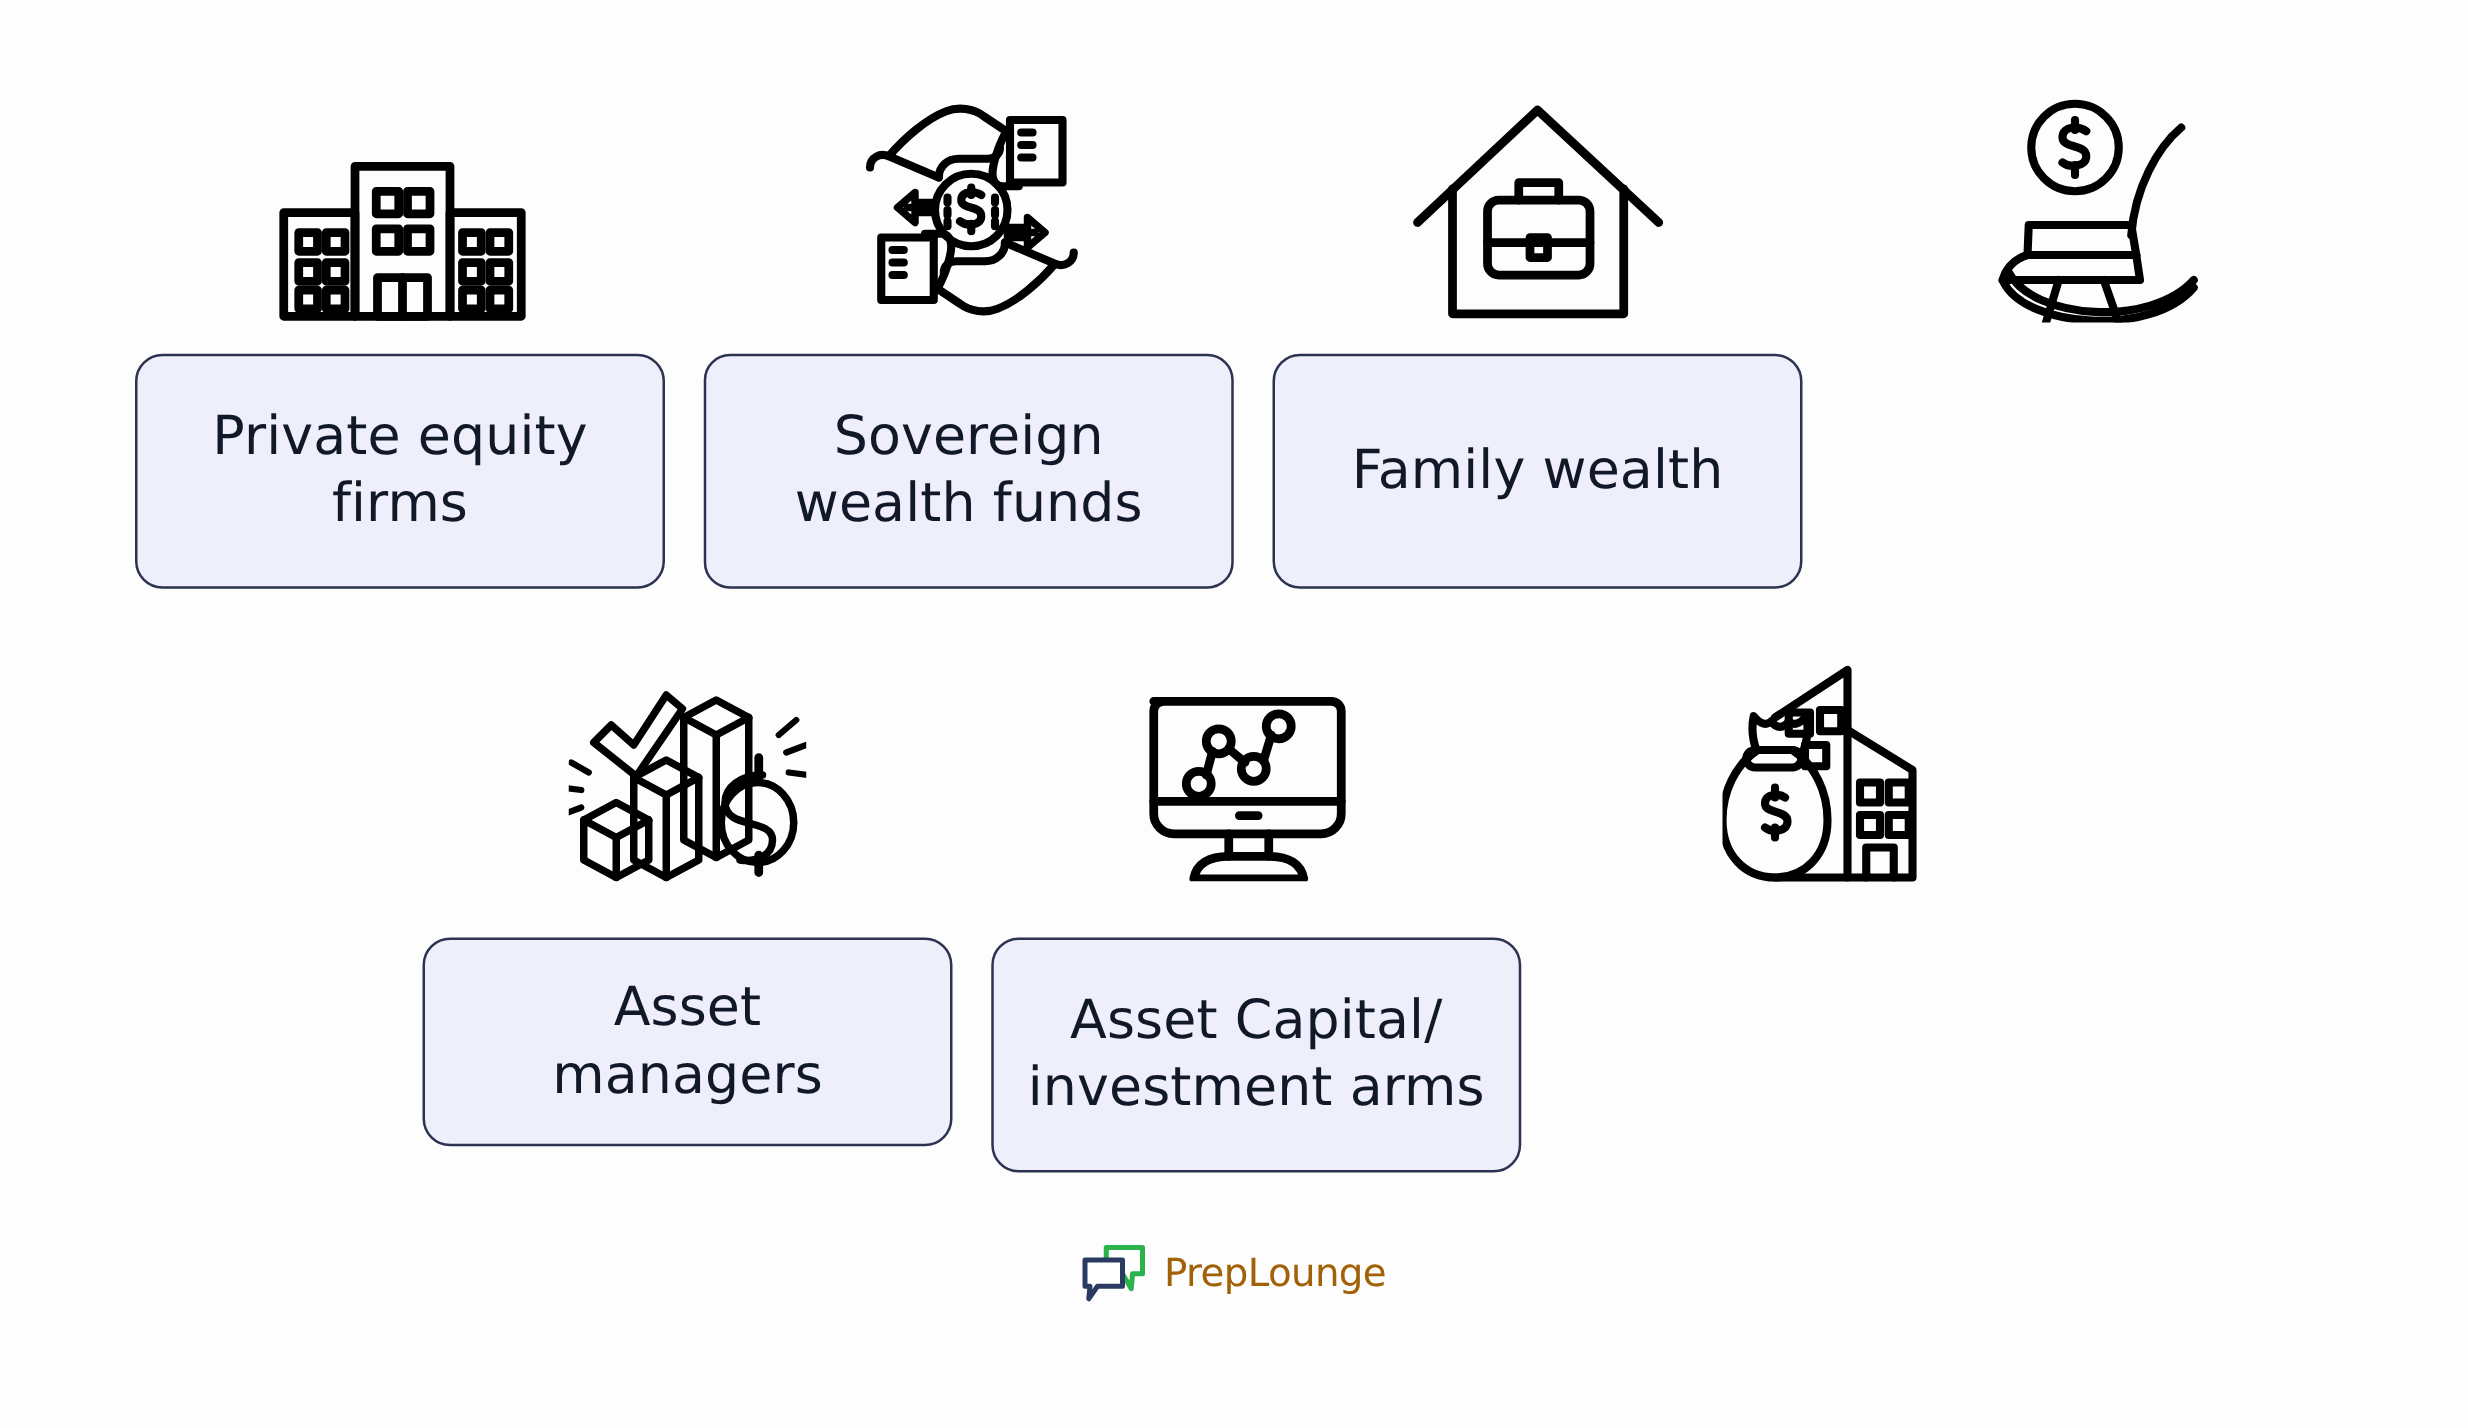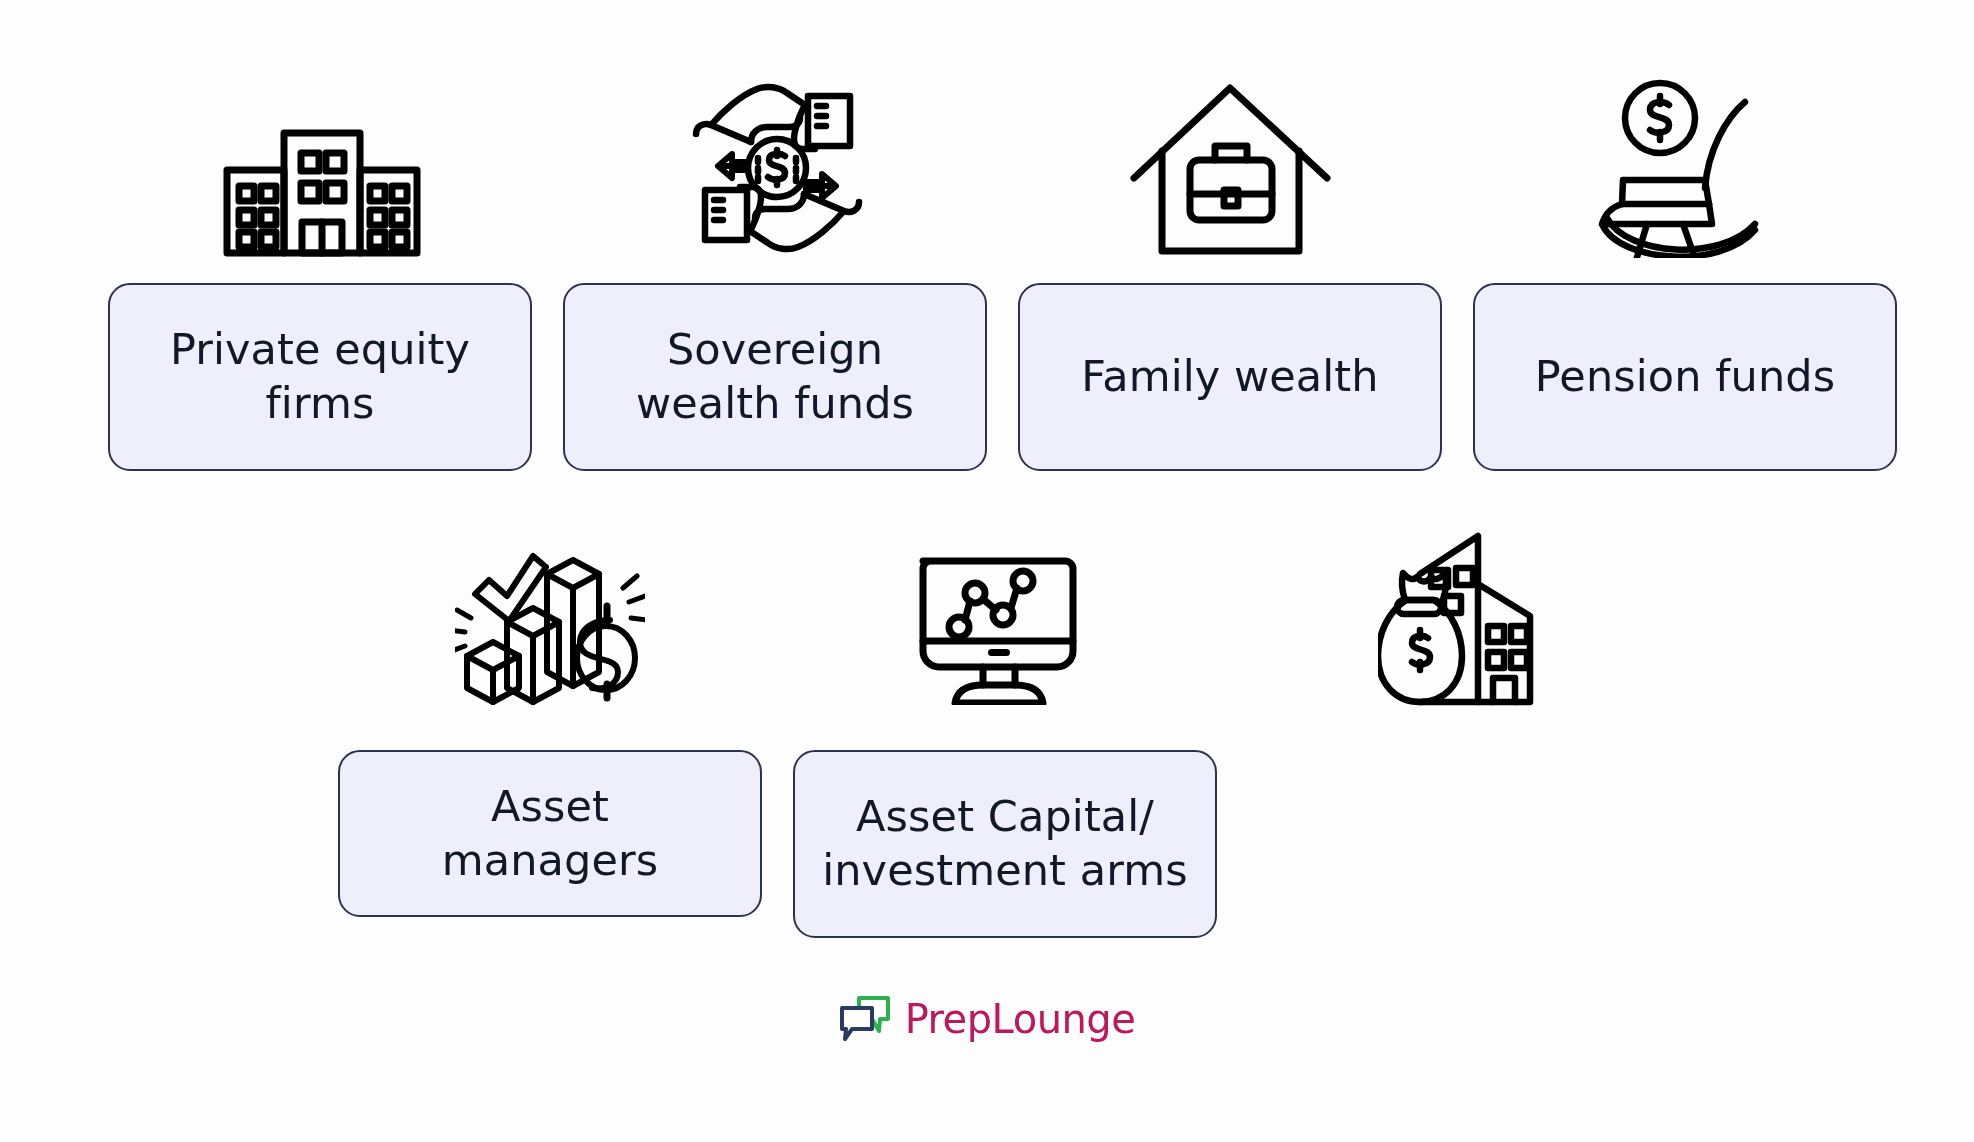--- a/index.html
+++ b/index.html
@@ -63,22 +63,22 @@
     align-items: center;
     justify-content: center;
     gap: 14px;
   }
   .logo-mark {
     width: 52px;
     height: 48px;
     display: block;
   }
   .logo-text {
-    font-size: 40px;
-    color: #be185d;
+    font-size: 31px;
+    color: #a16207;
     letter-spacing: -0.5px;
     font-weight: 500;
   }
 </style>
 </head>
 <body>
 
 <div class="canvas">
 
   <span class="icon" style="left:222px; top:128px; width:200px; height:130px;">
@@ -172,23 +172,20 @@
 
   <div class="card" style="left:563px; top:283px; width:424px; height:188px;border-radius:21px;">
     <span class="card-label">Sovereign
 wealth funds</span>
   </div>
 
   <div class="card" style="left:1018px; top:283px; width:424px; height:188px;">
     <span class="card-label">Family wealth</span>
   </div>
 
-  <div class="card" style="left:1473px; top:283px; width:424px; height:188px;">
-    <span class="card-label">Pension funds</span>
-  </div>
 
   <span class="icon" style="left:455px; top:540px; width:190px; height:170px;">
     <svg viewBox="0 0 190 170" fill="none" stroke="#000" stroke-width="6" stroke-linejoin="round" stroke-linecap="round">
 
       <path d="M22 52 l12 -12 l18 16 l26 -40 l13 11 l-37 54 l-34 -27 z"></path>
 
       <path d="M12 116 l26 -14 l26 14 v32 l-26 14 l-26 -14 z"></path>
       <path d="M12 116 l26 14 l26 -14 M38 130 v32"></path>
 
       <path d="M52 82 l26 -14 l26 14 v66 l-26 14 l-26 -14 z"></path>

